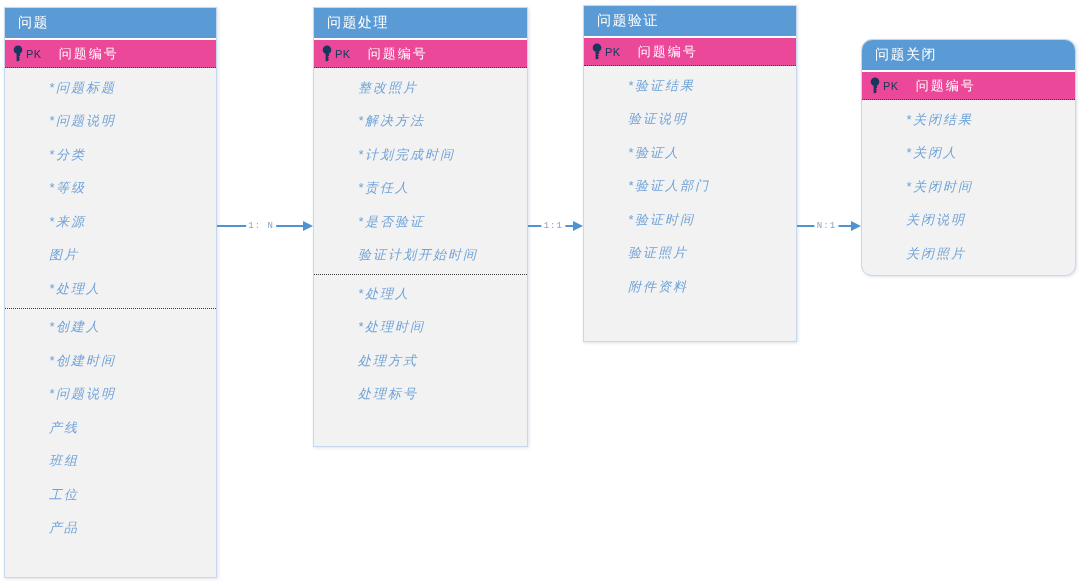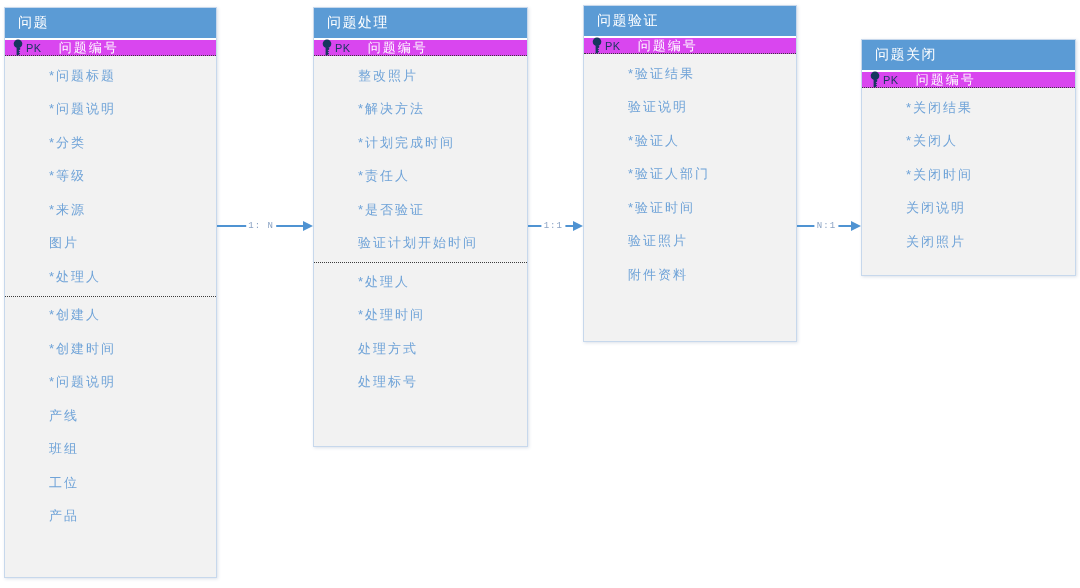--- a/index.html
+++ b/index.html
@@ -26,42 +26,42 @@
     background: #5b9bd5;
     border-bottom: 2px solid #ffffff;
     color: #ffffff;
     font-size: 14px;
     letter-spacing: 1.5px;
     display: flex;
     align-items: center;
     padding-left: 13px;
   }
   .pk-row {
-    height: 16px;
-    background: #d946ef;
+    height: 28px;
+    background: #ec4899;
     border-bottom: 1px dotted #3c3c3c;
     display: flex;
     align-items: center;
     padding-left: 7px;
     box-sizing: border-box;
   }
   .key-icon { display: inline-flex; width: 13px; height: 17px; }
   .pk-tag {
     color: #17375e;
     font-size: 11px;
     margin-left: 1px;
     letter-spacing: 0.5px;
   }
   .pk-field {
     color: #ffffff;
     font-size: 13px;
     letter-spacing: 2px;
     margin-left: 17px;
   }
-  .attr-list { padding-top: 3px; }
+  .attr-list { padding-top: 3px; font-style: italic; }
   .attr-row {
     height: 33.5px;
     display: flex;
     align-items: center;
     padding-left: 44px;
     color: #6fa3d8;
     font-size: 13px;
     letter-spacing: 2px;
     white-space: nowrap;
   }
@@ -185,21 +185,21 @@
       <div class="attr-row">*验证结果</div>
       <div class="attr-row">验证说明</div>
       <div class="attr-row">*验证人</div>
       <div class="attr-row">*验证人部门</div>
       <div class="attr-row">*验证时间</div>
       <div class="attr-row">验证照片</div>
       <div class="attr-row">附件资料</div>
     </div>
   </div>
 
-  <div class="entity" style="left:861px; top:39px; width:215px; height:237px;">
+  <div class="entity" style="left:861px; top:39px; width:215px; height:237px;border-radius:11px;">
     <div class="entity-header">
       <span>问题关闭</span>
     </div>
     <div class="pk-row">
       <span class="key-icon">
         <svg width="13" height="17" viewBox="0 0 13 17">
           <circle cx="6" cy="4.8" r="4.3" fill="#17375e"></circle>
           <polygon points="4.6,8.5 4.6,16.2 6.2,16.2 8.2,14.6 6.6,13.6 8.2,12.6 6.6,11.6 8.2,10.6 8.2,8.5" fill="#17375e"></polygon>
         </svg>
       </span>

